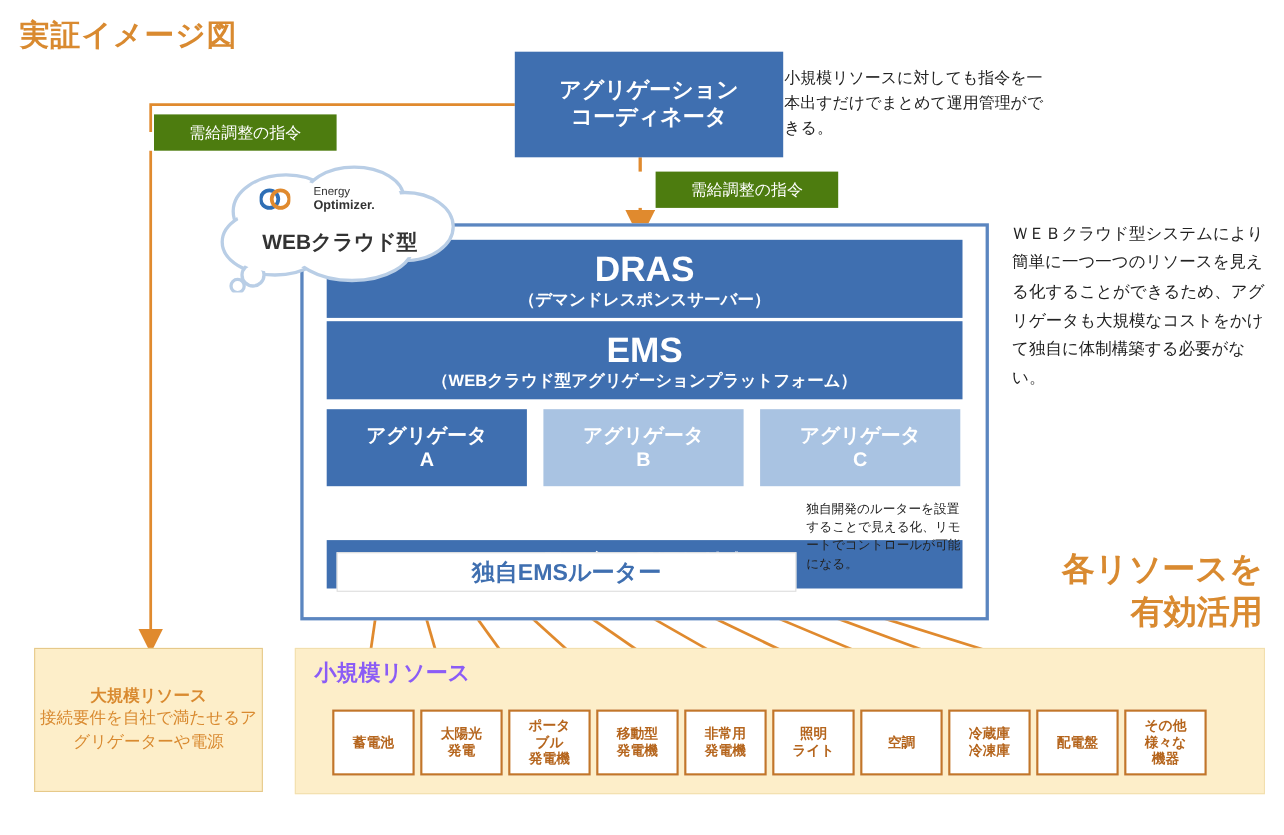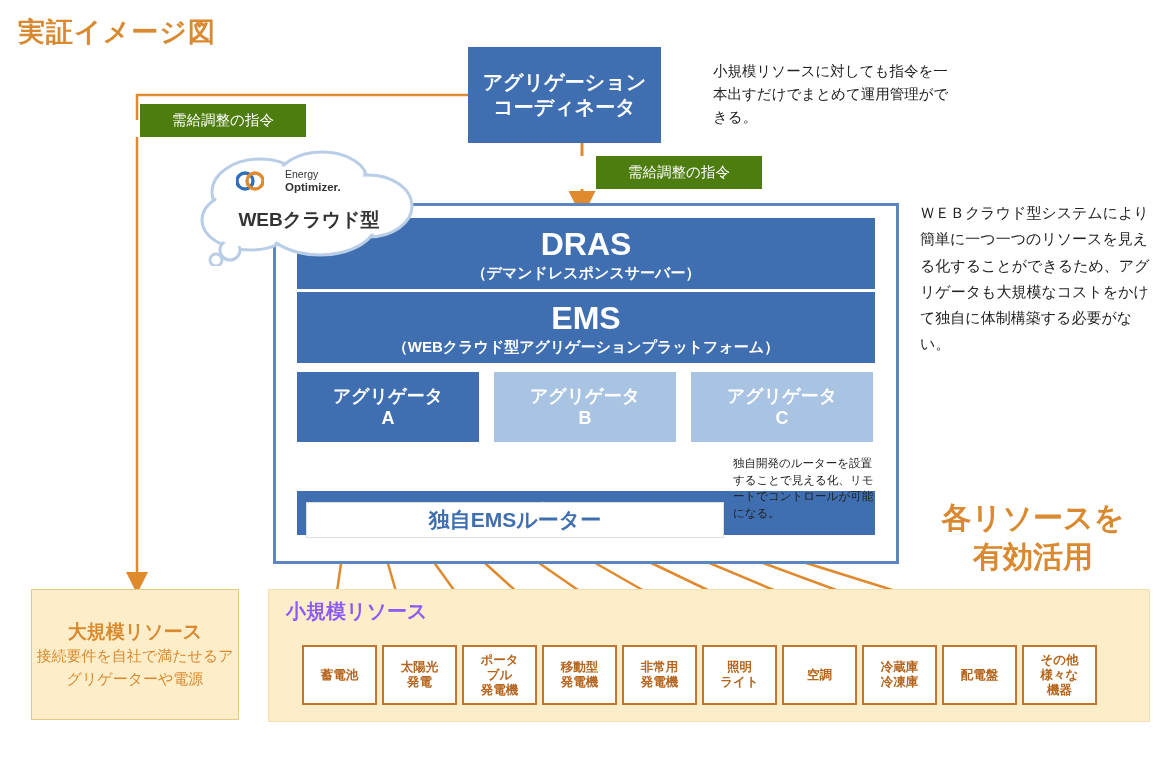--- a/index.html
+++ b/index.html
@@ -46,21 +46,21 @@
     display: flex;
     flex-direction: column;
     align-items: center;
     justify-content: center;
     text-align: center;
     line-height: 1.25;
   }
 
   
   #coordinator {
-    left: 468px; top: 47px; width: 193px; height: 96px;
+    left: 468px; top: 47px; width: 244px; height: 96px;
     font-size: 20px; font-weight: bold;
   }
 
   
   .note {
     color: #222222;
     font-size: 14.5px;
     line-height: 1.6;
   }
   #note-top { left: 713px; top: 60px; width: 240px; }
@@ -139,21 +139,21 @@
   #cloud-brand .brand-text .t1 { font-weight: normal; font-size: 10.5px; }
 
   
   #big-resource {
     left: 31px; top: 589px; width: 206px; height: 129px;
     background: #fdeec9;
     border: 1px solid #e6c98a;
     display: flex; flex-direction: column; align-items: center; justify-content: center;
     text-align: center;
   }
-  #big-resource .hd { font-size: 19px; font-weight: bold; color: #d98a30; margin-bottom: 0; }
+  #big-resource .hd { font-size: 15px; font-weight: bold; color: #d98a30; margin-bottom: 0; }
   #big-resource .bd { font-size: 15px; color: #d98a30; line-height: 1.5; }
 
   
   #small-strip {
     left: 268px; top: 589px; width: 880px; height: 131px;
     background: #fdeec9;
     border: 1px solid #f2dfae;
   }
   #small-strip-title {
     left: 286px; top: 598px;
@@ -165,21 +165,21 @@
     border: 2px solid #c2762a;
     color: #b5651d;
     font-size: 12.5px; font-weight: bold;
     display: flex; align-items: center; justify-content: center;
     text-align: center; line-height: 1.2;
   }
 
   
   #right-big {
     left: 918px; top: 498px; width: 230px;
-    text-align: center;
+    text-align: right;
     font-size: 30px; font-weight: bold; color: #d98a30; line-height: 1.3;
   }
 
   svg.overlay {
     position: absolute; left: 0; top: 0; width: 1167px; height: 759px;
     pointer-events: none;
   }
 </style>
 </head>
 <body>

